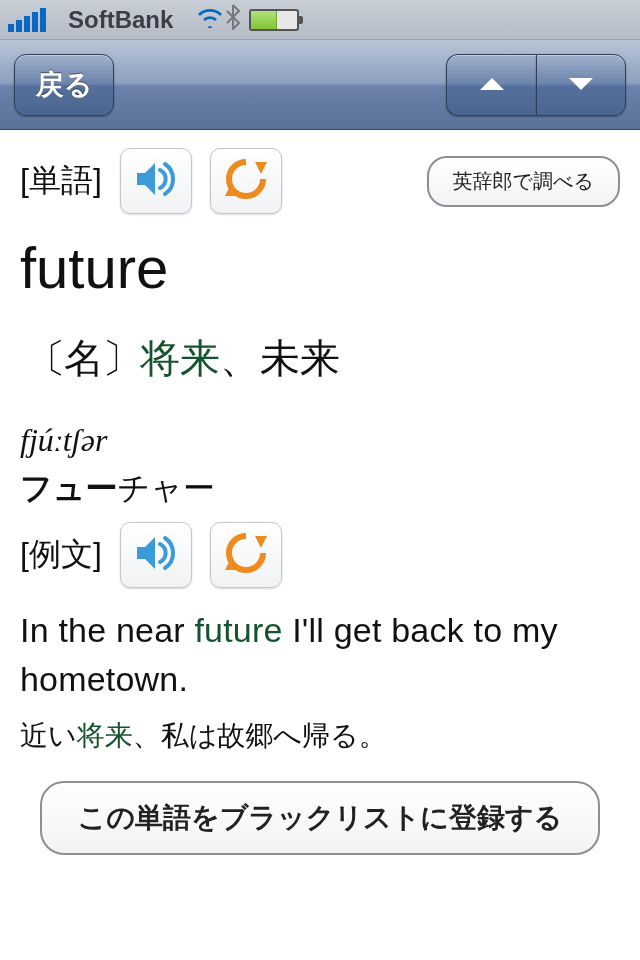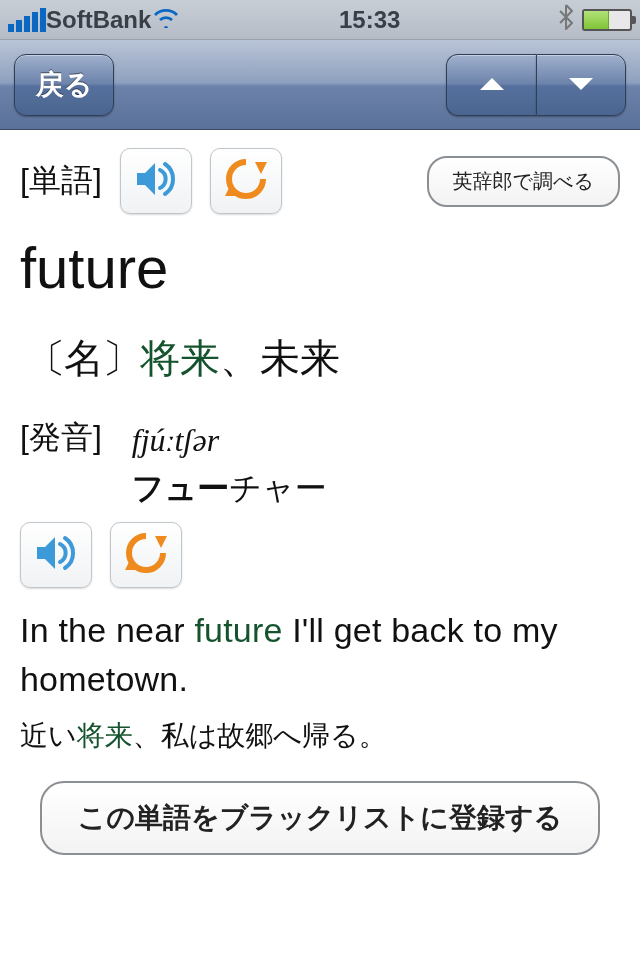--- a/index.html
+++ b/index.html
@@ -10,21 +10,21 @@
     height: 40px;
     background: linear-gradient(to bottom, #c8ced6 0%, #b5bcc6 100%);
     display: flex;
     align-items: center;
     padding: 0 8px;
     font-size: 24px;
     font-weight: bold;
     color: #3a3f47;
     border-bottom: 1px solid #9aa1ab;
   }
-  .status-left { display: flex; align-items: center; gap: 0; justify-content: center; }
+  .status-left { display: flex; align-items: center; gap: 22px; justify-content: center; }
   .status-center { flex: 1; text-align: center; }
   .status-right { display: flex; align-items: center; gap: 8px; }
   .signal-bars { display: flex; align-items: flex-end; gap: 2px; }
   .signal-bars span { width: 6px; background: #0a67c2; display: inline-block; }
   .signal-bars span:nth-child(1){height:8px}
   .signal-bars span:nth-child(2){height:12px}
   .signal-bars span:nth-child(3){height:16px}
   .signal-bars span:nth-child(4){height:20px}
   .signal-bars span:nth-child(5){height:24px}
   .wifi-icon svg { width: 30px; height: 22px; }
@@ -132,21 +132,20 @@
         <span></span>
         <span></span>
     </div>
     <span>SoftBank</span>
     <span class="wifi-icon">
       <svg viewBox="0 0 30 22">
           <path d="M15 20 a2 2 0 1 0 0.001 0 M8 13 a10 10 0 0 1 14 0 l-2 2 a7 7 0 0 0 -10 0z M3 8 a17 17 0 0 1 24 0 l-2 2 a14 14 0 0 0 -20 0z" fill="#0a67c2"></path>
         </svg>
     </span>
   </div>
-  <div class="status-center">15:33</div>
   <div class="status-right">
     <span class="bt-icon">
       <svg viewBox="0 0 16 26">
           <path d="M8 1 L14 7 L8 13 L14 19 L8 25 V1 M2 7 L14 19 M2 19 L14 7" stroke="#777" stroke-width="2" fill="none" stroke-linejoin="round"></path>
         </svg>
     </span>
     <div class="battery">
         <div class="battery-fill"></div>
       </div>
   </div>
@@ -203,31 +202,31 @@
   </div>
 
   <div class="word-en">future</div>
 
   <div class="meaning">
     <span class="part-of-speech">〔名〕</span><span class="red">将来</span><span>、未来</span>
   </div>
 
   <div class="pron-block">
     <div class="pron-row">
-      <span class="label">[発音]</span>
       <div class="pron-text">
         <div class="ipa">fjúːtʃər</div>
         <div>
           <span class="kana-bold">フュー</span><span>チャー</span>
         </div>
       </div>
     </div>
   </div>
 
   <div class="row">
+    <span class="label">[例文]</span>
     <div class="audio-btn">
       <span>
         <svg viewBox="0 0 46 46">
             <path d="M4 17 H12 L22 7 V39 L12 29 H4 Z" fill="#3d9ad8"></path>
             <path d="M27 14 A10 10 0 0 1 27 32" stroke="#3d9ad8" stroke-width="4" fill="none" stroke-linecap="round"></path>
             <path d="M32 8 A18 18 0 0 1 32 38" stroke="#3d9ad8" stroke-width="4" fill="none" stroke-linecap="round"></path>
           </svg>
       </span>
     </div>
     <div class="audio-btn">

